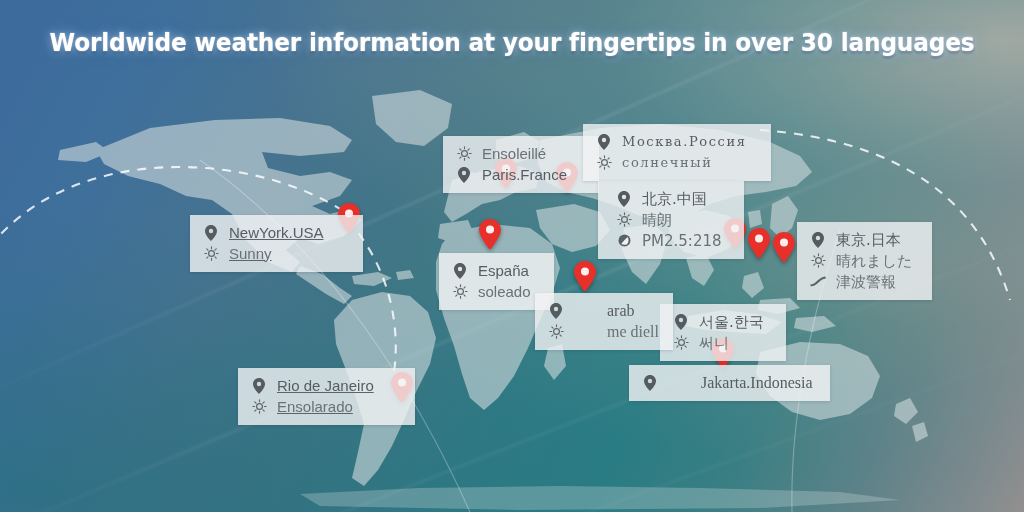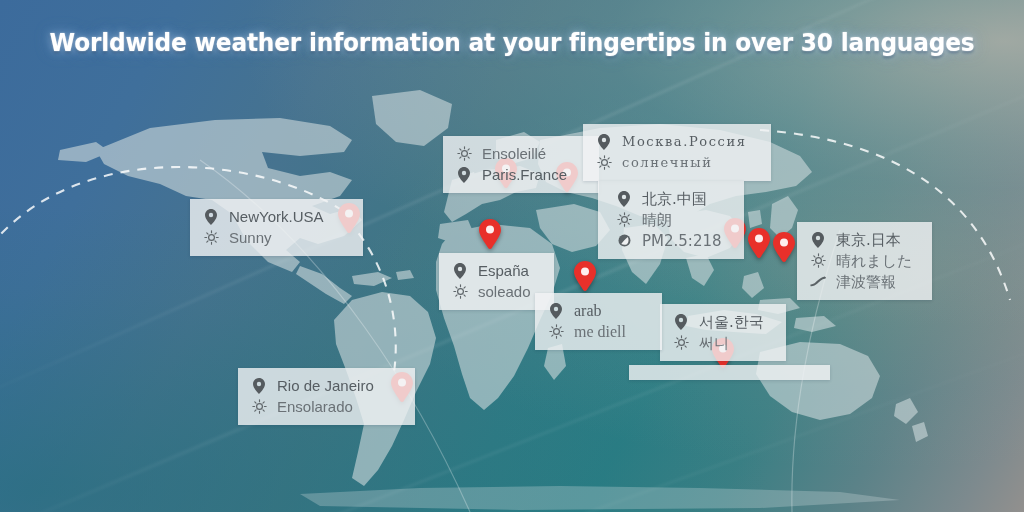--- a/index.html
+++ b/index.html
@@ -119,21 +119,21 @@
   .row .ico svg { display: block; }
   .row .txt {
     font-size: 15px;
     line-height: 18px;
     color: #565d62;
   }
   .row.sub .txt { color: #6a7176; }
 
   
   .f-sans  .txt { font-family: "Liberation Sans", sans-serif; }
-  .f-serif .txt { font-family: "Liberation Serif", serif; font-size: 16px; }
+  .f-serif .txt { font-family: "Liberation Serif", serif; font-size: 16px; margin-left: 33px; }
   .f-cjk   .txt { font-family: "DejaVu Sans", sans-serif; font-size: 15px; }
   .f-cyr   .txt { font-family: "DejaVu Serif", serif; font-size: 13px; letter-spacing: 1.6px; }
 </style>
 </head>
 <body>
 
 <div id="stage">
 
   <div class="bg-base"></div>
   <div class="bg-warm"></div>
@@ -278,21 +278,21 @@
         </svg>
       </div>
       <div class="pin" style="left: 391px; top: 372px;">
         <svg viewBox="0 0 22 30">
           <path d="M11 0C5 0 0 4.9 0 11c0 5 5.7 12.4 9.2 17.9a2.1 2.1 0 0 0 3.6 0C16.3 23.4 22 16 22 11 22 4.9 17 0 11 0z" fill="#e8302a"></path>
           <circle cx="11" cy="10.6" r="4" fill="#ffffff" opacity="0.92"></circle>
         </svg>
       </div>
     </div>
   <div id="cards-layer">
-      <div class="card f-sans" style="left: 190px; top: 199px; min-width: 148px;">
+      <div class="card f-sans" style="left: 190px; top: 215px; min-width: 148px; text-decoration: underline;">
         <div class="row">
           <span class="ico">
             <svg width="12" height="16" viewBox="0 0 12 16">
               <path d="M6 0C2.7 0 0 2.7 0 6c0 4.4 6 10 6 10s6-5.6 6-10c0-3.3-2.7-6-6-6zm0 8.2A2.2 2.2 0 1 1 6 3.8a2.2 2.2 0 0 1 0 4.4z" fill="#555b5f"></path>
             </svg>
           </span>
           <span class="txt">NewYork.USA</span>
         </div>
         <div class="row sub">
           <span class="ico">
@@ -504,21 +504,21 @@
               <line x1="4.32" y1="11.68" x2="2.98" y2="13.02" stroke="#60676b" stroke-width="1.2" stroke-linecap="round"></line>
               <line x1="2.80" y1="8.00" x2="0.90" y2="8.00" stroke="#60676b" stroke-width="1.2" stroke-linecap="round"></line>
               <line x1="4.32" y1="4.32" x2="2.98" y2="2.98" stroke="#60676b" stroke-width="1.2" stroke-linecap="round"></line>
               <line x1="8.00" y1="2.80" x2="8.00" y2="0.90" stroke="#60676b" stroke-width="1.2" stroke-linecap="round"></line>
               <line x1="11.68" y1="4.32" x2="13.02" y2="2.98" stroke="#60676b" stroke-width="1.2" stroke-linecap="round"></line>
             </svg>
           </span>
           <span class="txt">me diell</span>
         </div>
       </div>
-      <div class="card f-sans" style="left: 238px; top: 368px; min-width: 152px;">
+      <div class="card f-sans" style="left: 238px; top: 368px; min-width: 152px; text-decoration: underline;">
         <div class="row">
           <span class="ico">
             <svg width="12" height="16" viewBox="0 0 12 16">
               <path d="M6 0C2.7 0 0 2.7 0 6c0 4.4 6 10 6 10s6-5.6 6-10c0-3.3-2.7-6-6-6zm0 8.2A2.2 2.2 0 1 1 6 3.8a2.2 2.2 0 0 1 0 4.4z" fill="#555b5f"></path>
             </svg>
           </span>
           <span class="txt">Rio de Janeiro</span>
         </div>
         <div class="row sub">
           <span class="ico">
@@ -531,16 +531,24 @@
               <line x1="2.80" y1="8.00" x2="0.90" y2="8.00" stroke="#60676b" stroke-width="1.2" stroke-linecap="round"></line>
               <line x1="4.32" y1="4.32" x2="2.98" y2="2.98" stroke="#60676b" stroke-width="1.2" stroke-linecap="round"></line>
               <line x1="8.00" y1="2.80" x2="8.00" y2="0.90" stroke="#60676b" stroke-width="1.2" stroke-linecap="round"></line>
               <line x1="11.68" y1="4.32" x2="13.02" y2="2.98" stroke="#60676b" stroke-width="1.2" stroke-linecap="round"></line>
             </svg>
           </span>
           <span class="txt">Ensolarado</span>
         </div>
       </div>
       <div class="card f-serif" style="left: 629px; top: 365px; min-width: 176px;">
+        <div class="row">
+          <span class="ico">
+            <svg width="12" height="16" viewBox="0 0 12 16">
+              <path d="M6 0C2.7 0 0 2.7 0 6c0 4.4 6 10 6 10s6-5.6 6-10c0-3.3-2.7-6-6-6zm0 8.2A2.2 2.2 0 1 1 6 3.8a2.2 2.2 0 0 1 0 4.4z" fill="#555b5f"></path>
+            </svg>
+          </span>
+          <span class="txt">Jakarta.Indonesia</span>
+        </div>
       </div>
     </div>
 
 </div>
 
 </body></html>

